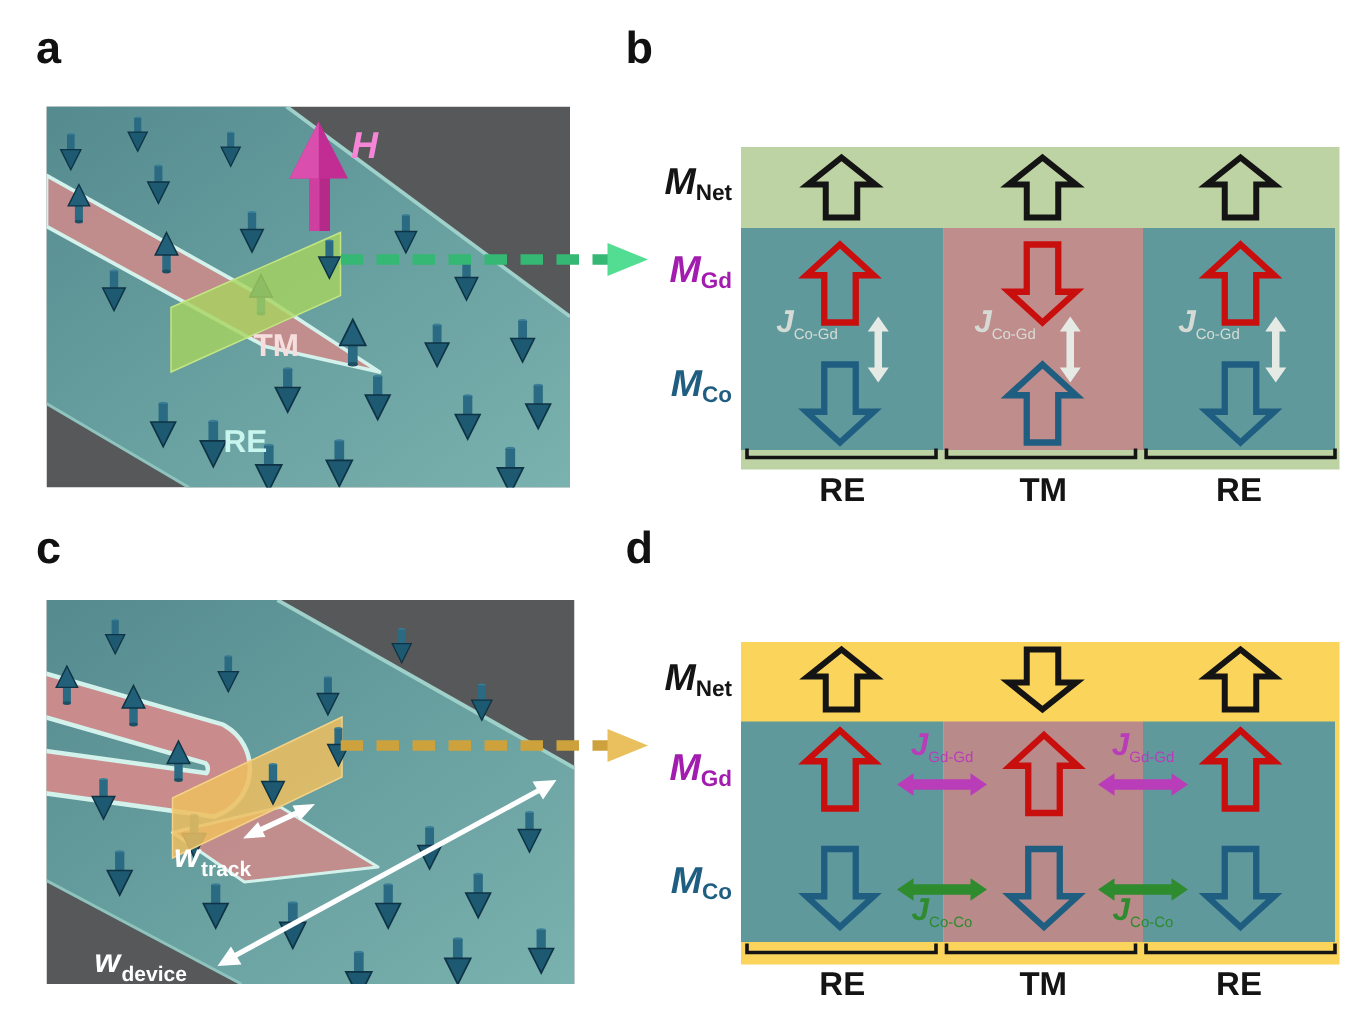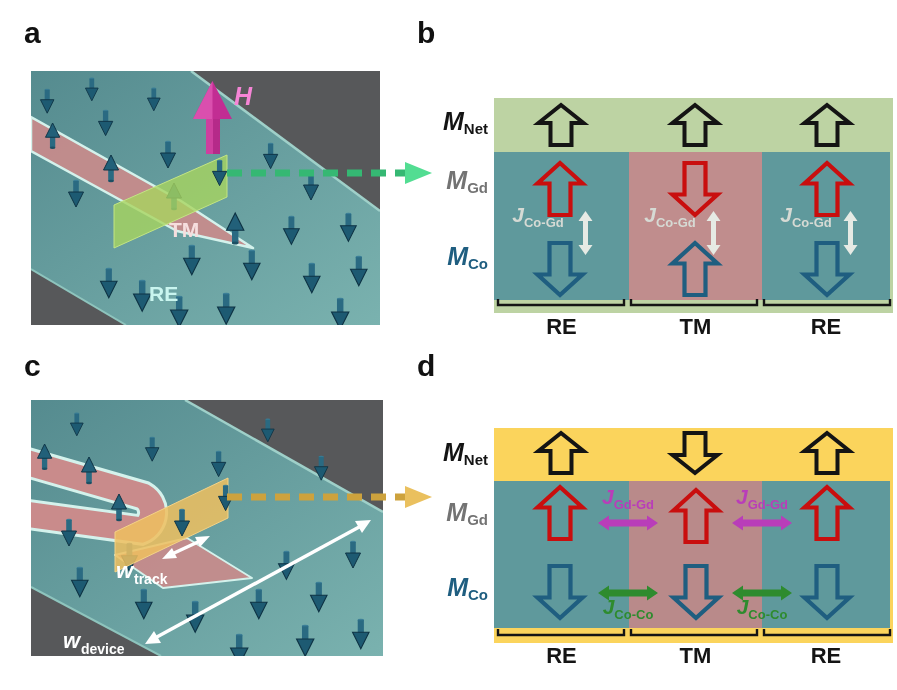--- a/index.html
+++ b/index.html
@@ -6,28 +6,28 @@
   .page{position:relative;width:897px;height:690px;background:#fff;overflow:hidden;
         font-family:"Liberation Sans",sans-serif;}
   .abs{position:absolute;}
   .panel-letter{position:absolute;font-size:30px;font-weight:bold;color:#111;line-height:1;}
   .scene{position:absolute;display:block;}
   .schem{position:absolute;width:399px;height:215px;}
   .schem .col{position:absolute;}
   .schem svg.ovl{position:absolute;left:0;top:0;pointer-events:none;}
   .jlabel{position:absolute;white-space:nowrap;line-height:1;}
   .jlabel .j{font-style:italic;font-weight:bold;font-size:21px;}
-  .jlabel .jsub{font-weight:bold;font-size:13px;position:relative;top:5px;letter-spacing:0px;}
+  .jlabel .jsub{font-weight:normal;font-size:10px;position:relative;top:5px;letter-spacing:0px;}
   .jgray{color:#d6dad4;}
   .jmag{color:#b93db9;}
   .jgrn{color:#2e8b2e;}
   .mlabel{position:absolute;left:400px;width:88px;text-align:right;line-height:1;white-space:nowrap;}
   .mlabel .m{font-style:italic;font-weight:bold;font-size:25px;}
   .mlabel .msub{font-weight:bold;font-size:15px;position:relative;top:4px;margin-top:16px;}
-  .m-black{color:#141414;} .m-red{color:#737373;} .m-blue{color:#1f5e80;}
+  .m-black{color:#141414;} .m-red{color:#a21caf;} .m-blue{color:#1f5e80;}
   .regionrow{position:absolute;width:399px;height:24px;}
   .regionrow span{position:absolute;top:0;font-size:22px;font-weight:bold;color:#141414;text-align:center;line-height:1;}
   .c-black{color:#141414;} .c-red{color:#c90e0e;} .c-blue{color:#1f5e80;}
   .c-grayJ{color:#e6eae4;} .c-mag{color:#b93db9;} .c-grn{color:#2e8b2e;}
   .hidden-defs{position:absolute;width:0;height:0;overflow:hidden;}
 </style>
 </head>
 <body>
 
 <svg class="hidden-defs" aria-hidden="true">

